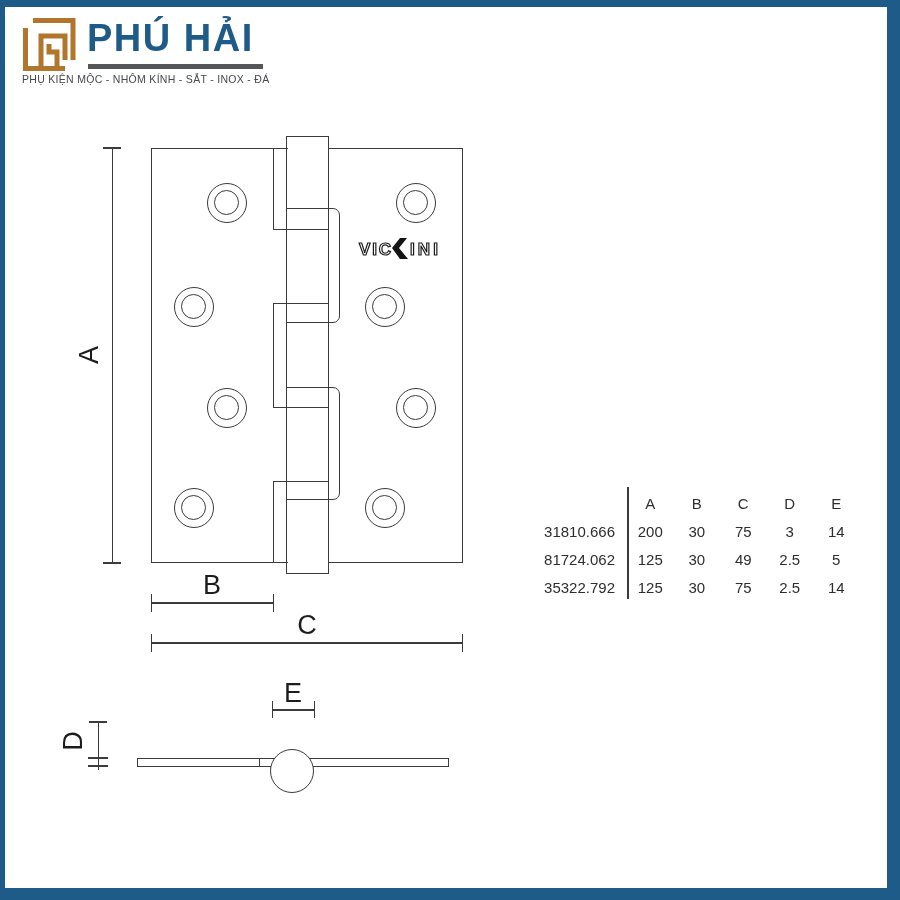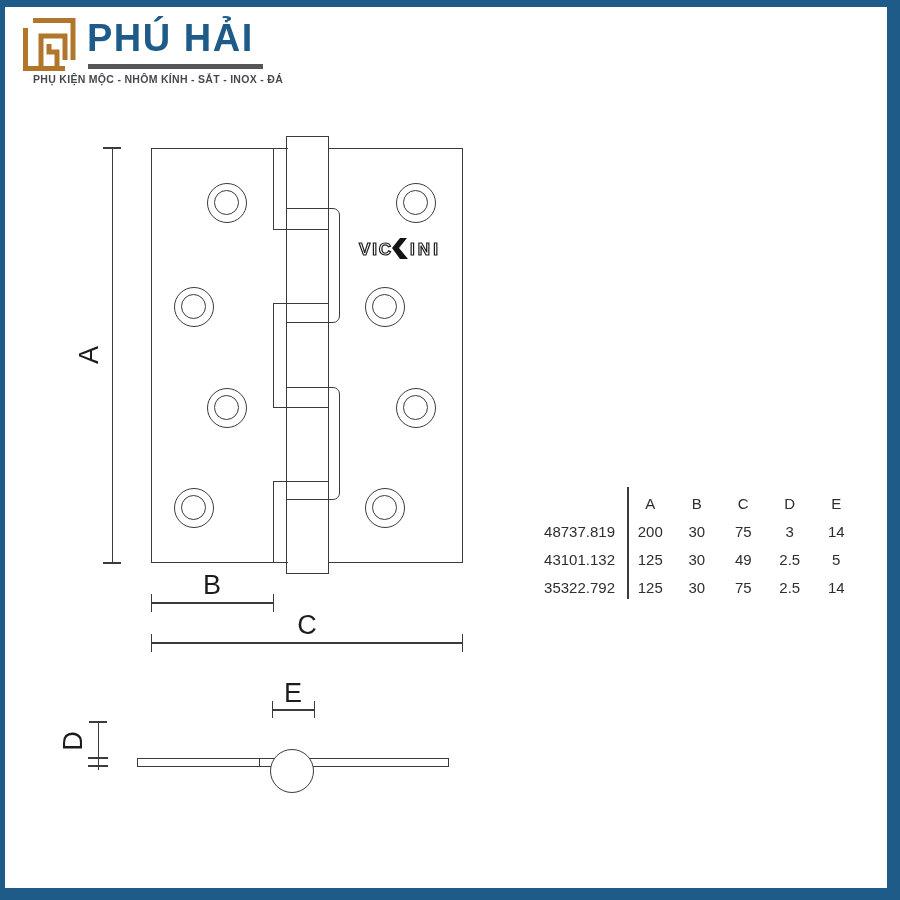--- a/index.html
+++ b/index.html
@@ -12,22 +12,22 @@
   
   .frame{position:absolute;background:#1e5b89;}
   
   .brand-name{
     position:absolute;left:87px;top:16px;width:200px;
     font-size:38px;font-weight:bold;letter-spacing:1.5px;
     color:#1e5b89;line-height:44px;white-space:nowrap;
   }
   .brand-rule{position:absolute;left:88px;top:64px;width:175px;height:5px;background:#55565a;}
   .brand-tagline{
-    position:absolute;left:33px;top:73px;width:280px;
-    font-size:10.5px;font-weight:bold;letter-spacing:0.3px;color:#47484c;white-space:nowrap;
+    position:absolute;left:22px;top:73px;width:280px;
+    font-size:10.5px;font-weight:normal;letter-spacing:0.3px;color:#47484c;white-space:nowrap;
   }
   
   .box{position:absolute;border:1.5px solid #3b3b3b;background:transparent;}
   .ln{position:absolute;background:#3b3b3b;}
   .mask{position:absolute;background:#ffffff;}
   .hole-outer{
     position:absolute;width:40px;height:40px;border:1.5px solid #3b3b3b;
     border-radius:50%;background:transparent;
   }
   .hole-inner{
@@ -162,30 +162,30 @@
   <div class="trow">
     <div class="tsku"></div>
     <div class="tgap"></div>
     <div class="tval">A</div>
     <div class="tval">B</div>
     <div class="tval">C</div>
     <div class="tval">D</div>
     <div class="tval">E</div>
   </div>
   <div class="trow">
-    <div class="tsku">48737.819</div>
+    <div class="tsku">31810.666</div>
     <div class="tgap"></div>
     <div class="tval">200</div>
     <div class="tval">30</div>
     <div class="tval">75</div>
     <div class="tval">3</div>
     <div class="tval">14</div>
   </div>
   <div class="trow">
-    <div class="tsku">43101.132</div>
+    <div class="tsku">81724.062</div>
     <div class="tgap"></div>
     <div class="tval">125</div>
     <div class="tval">30</div>
     <div class="tval">49</div>
     <div class="tval">2.5</div>
     <div class="tval">5</div>
   </div>
   <div class="trow">
     <div class="tsku">35322.792</div>
     <div class="tgap"></div>

